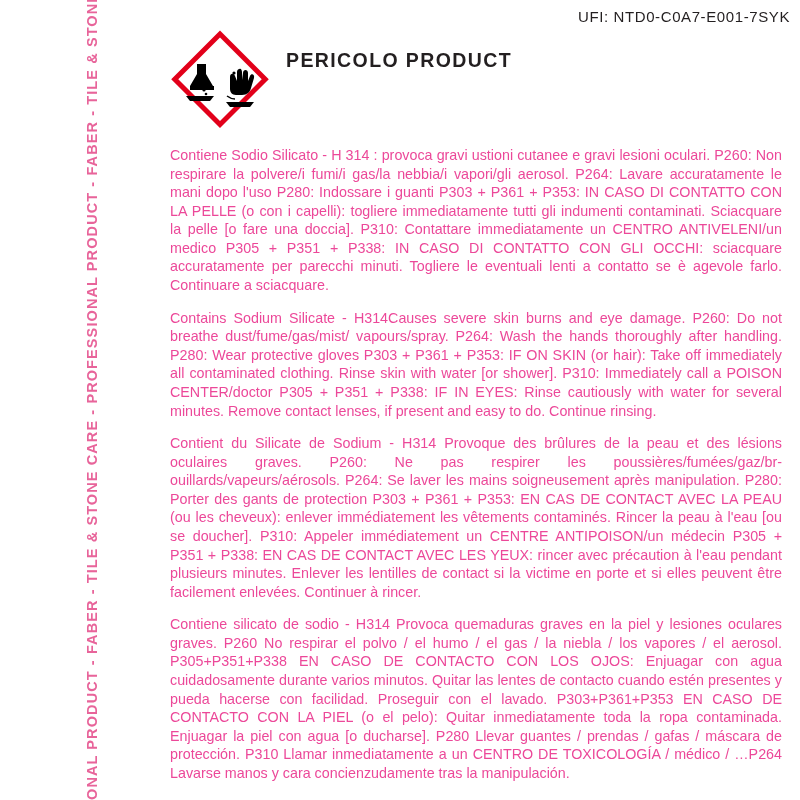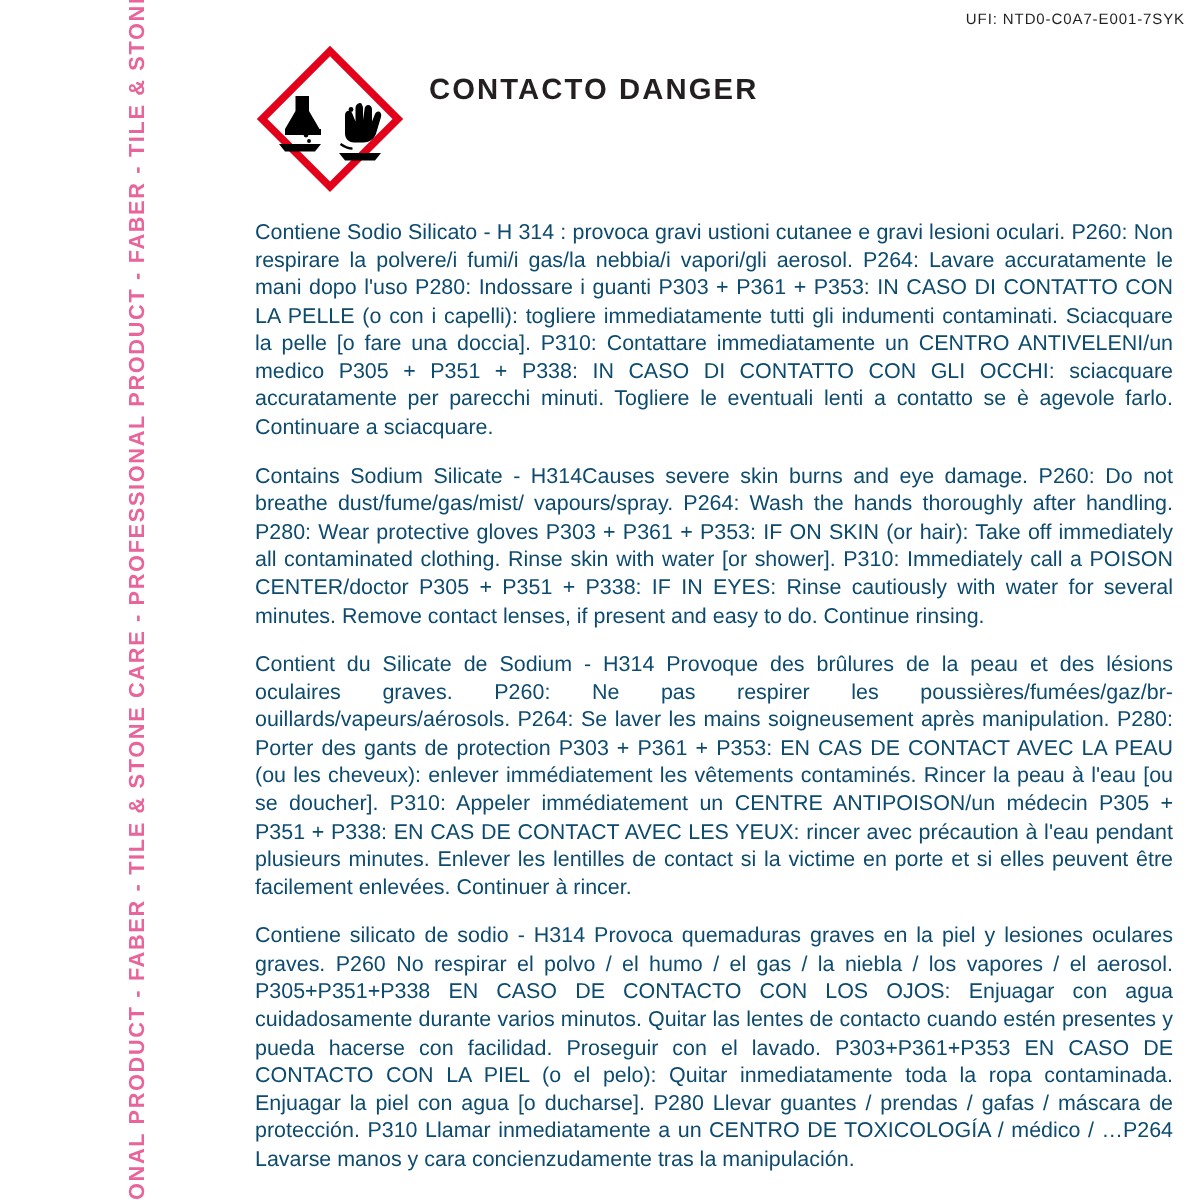--- a/index.html
+++ b/index.html
@@ -40,21 +40,21 @@
     white-space: nowrap;
   }
 
   
   .ufi {
     position: absolute;
     left: 0;
     top: 8px;
     width: 790px;
     text-align: right;
-    font-size: 10px;
+    font-size: 15px;
     letter-spacing: 0.6px;
     color: #231f20;
   }
 
   
   .content {
     position: absolute;
     left: 170px;
     top: 30px;
     width: 612px;
@@ -89,21 +89,21 @@
     font-size: 16px;
     letter-spacing: 0.8px;
     color: #231f20;
   }
 
   .para {
     margin-top: 14px;
     font-size: 14.3px;
     line-height: 1.30;
     text-align: justify;
-    color: #0c4a6e;
+    color: #ec4899;
     hyphens: none;
   }
   .para.first { margin-top: 16px; }
 </style>
 </head>
 <body>
 
 <div class="side-strip">
   <div class="side-text">ONAL PRODUCT - FABER - TILE &amp; STONE CARE - PROFESSIONAL PRODUCT - FABER - TILE &amp; STONE CARE - PROFESS</div>
 </div>
@@ -132,21 +132,21 @@
           <path d="M57 66 q4 3 8 3" stroke="#000" stroke-width="1.5" fill="none"></path>
 
           <circle cx="64" cy="43" r="1.6"></circle>
           <circle cx="70" cy="40" r="1.3"></circle>
 
           <path d="M56 72 l28 0 l-4 5 l-20 0 z"></path>
         </g>
       </svg>
     </div>
     <div class="signal-words">
-      <div>CONTACTO  DANGER</div>
+      <div>PERICOLO  PRODUCT</div>
     </div>
   </div>
 
 
   <div class="para first">Contiene Sodio Silicato - H 314 : provoca gravi ustioni cutanee e gravi lesioni oculari. P260: Non respirare la polvere/i fumi/i gas/la nebbia/i vapori/gli aerosol. P264: Lavare accuratamente le mani dopo l'uso P280: Indossare i guanti P303 + P361 + P353: IN CASO DI CONTATTO CON LA PELLE (o con i capelli): togliere immediatamente tutti gli indumenti contaminati. Sciacquare la pelle [o fare una doccia]. P310: Contattare immediatamente un CENTRO ANTIVELENI/un medico P305 + P351 + P338: IN CASO DI CONTATTO CON GLI OCCHI: sciacquare accuratamente per parecchi minuti. Togliere le eventuali lenti a contatto se è agevole farlo. Continuare a sciacquare.</div>
   <div class="para">Contains Sodium Silicate - H314Causes severe skin burns and eye damage. P260: Do not breathe dust/fume/gas/mist/ vapours/spray. P264: Wash the hands thoroughly after handling. P280: Wear protective gloves P303 + P361 + P353: IF ON SKIN (or hair): Take off immediately all contaminated clothing. Rinse skin with water [or shower]. P310: Immediately call a POISON CENTER/doctor P305 + P351 + P338: IF IN EYES: Rinse cautiously with water for several minutes. Remove contact lenses, if present and easy to do. Continue rinsing.</div>
   <div class="para">Contient du Silicate de Sodium - H314 Provoque des brûlures de la peau et des lésions oculaires graves. P260: Ne pas respirer les poussières/fumées/gaz/br-ouillards/vapeurs/aérosols. P264: Se laver les mains soigneusement après manipulation. P280: Porter des gants de protection P303 + P361 + P353: EN CAS DE CONTACT AVEC LA PEAU (ou les cheveux): enlever immédiatement les vêtements contaminés. Rincer la peau à l'eau [ou se doucher]. P310: Appeler immédiatement un CENTRE ANTIPOISON/un médecin P305 + P351 + P338: EN CAS DE CONTACT AVEC LES YEUX: rincer avec précaution à l'eau pendant plusieurs minutes. Enlever les lentilles de contact si la victime en porte et si elles peuvent être facilement enlevées. Continuer à rincer.</div>
   <div class="para">Contiene silicato de sodio - H314 Provoca quemaduras graves en la piel y lesiones oculares graves. P260 No respirar el polvo / el humo / el gas / la niebla / los vapores / el aerosol. P305+P351+P338 EN CASO DE CONTACTO CON LOS OJOS: Enjuagar con agua cuidadosamente durante varios minutos. Quitar las lentes de contacto cuando estén presentes y pueda hacerse con facilidad. Proseguir con el lavado. P303+P361+P353 EN CASO DE CONTACTO CON LA PIEL (o el pelo): Quitar inmediatamente toda la ropa contaminada. Enjuagar la piel con agua [o ducharse]. P280 Llevar guantes / prendas / gafas / máscara de protección.  P310 Llamar inmediatamente a un CENTRO DE TOXICOLOGÍA / médico / …P264 Lavarse manos y cara concienzudamente tras la manipulación.</div>
 
 </div>

